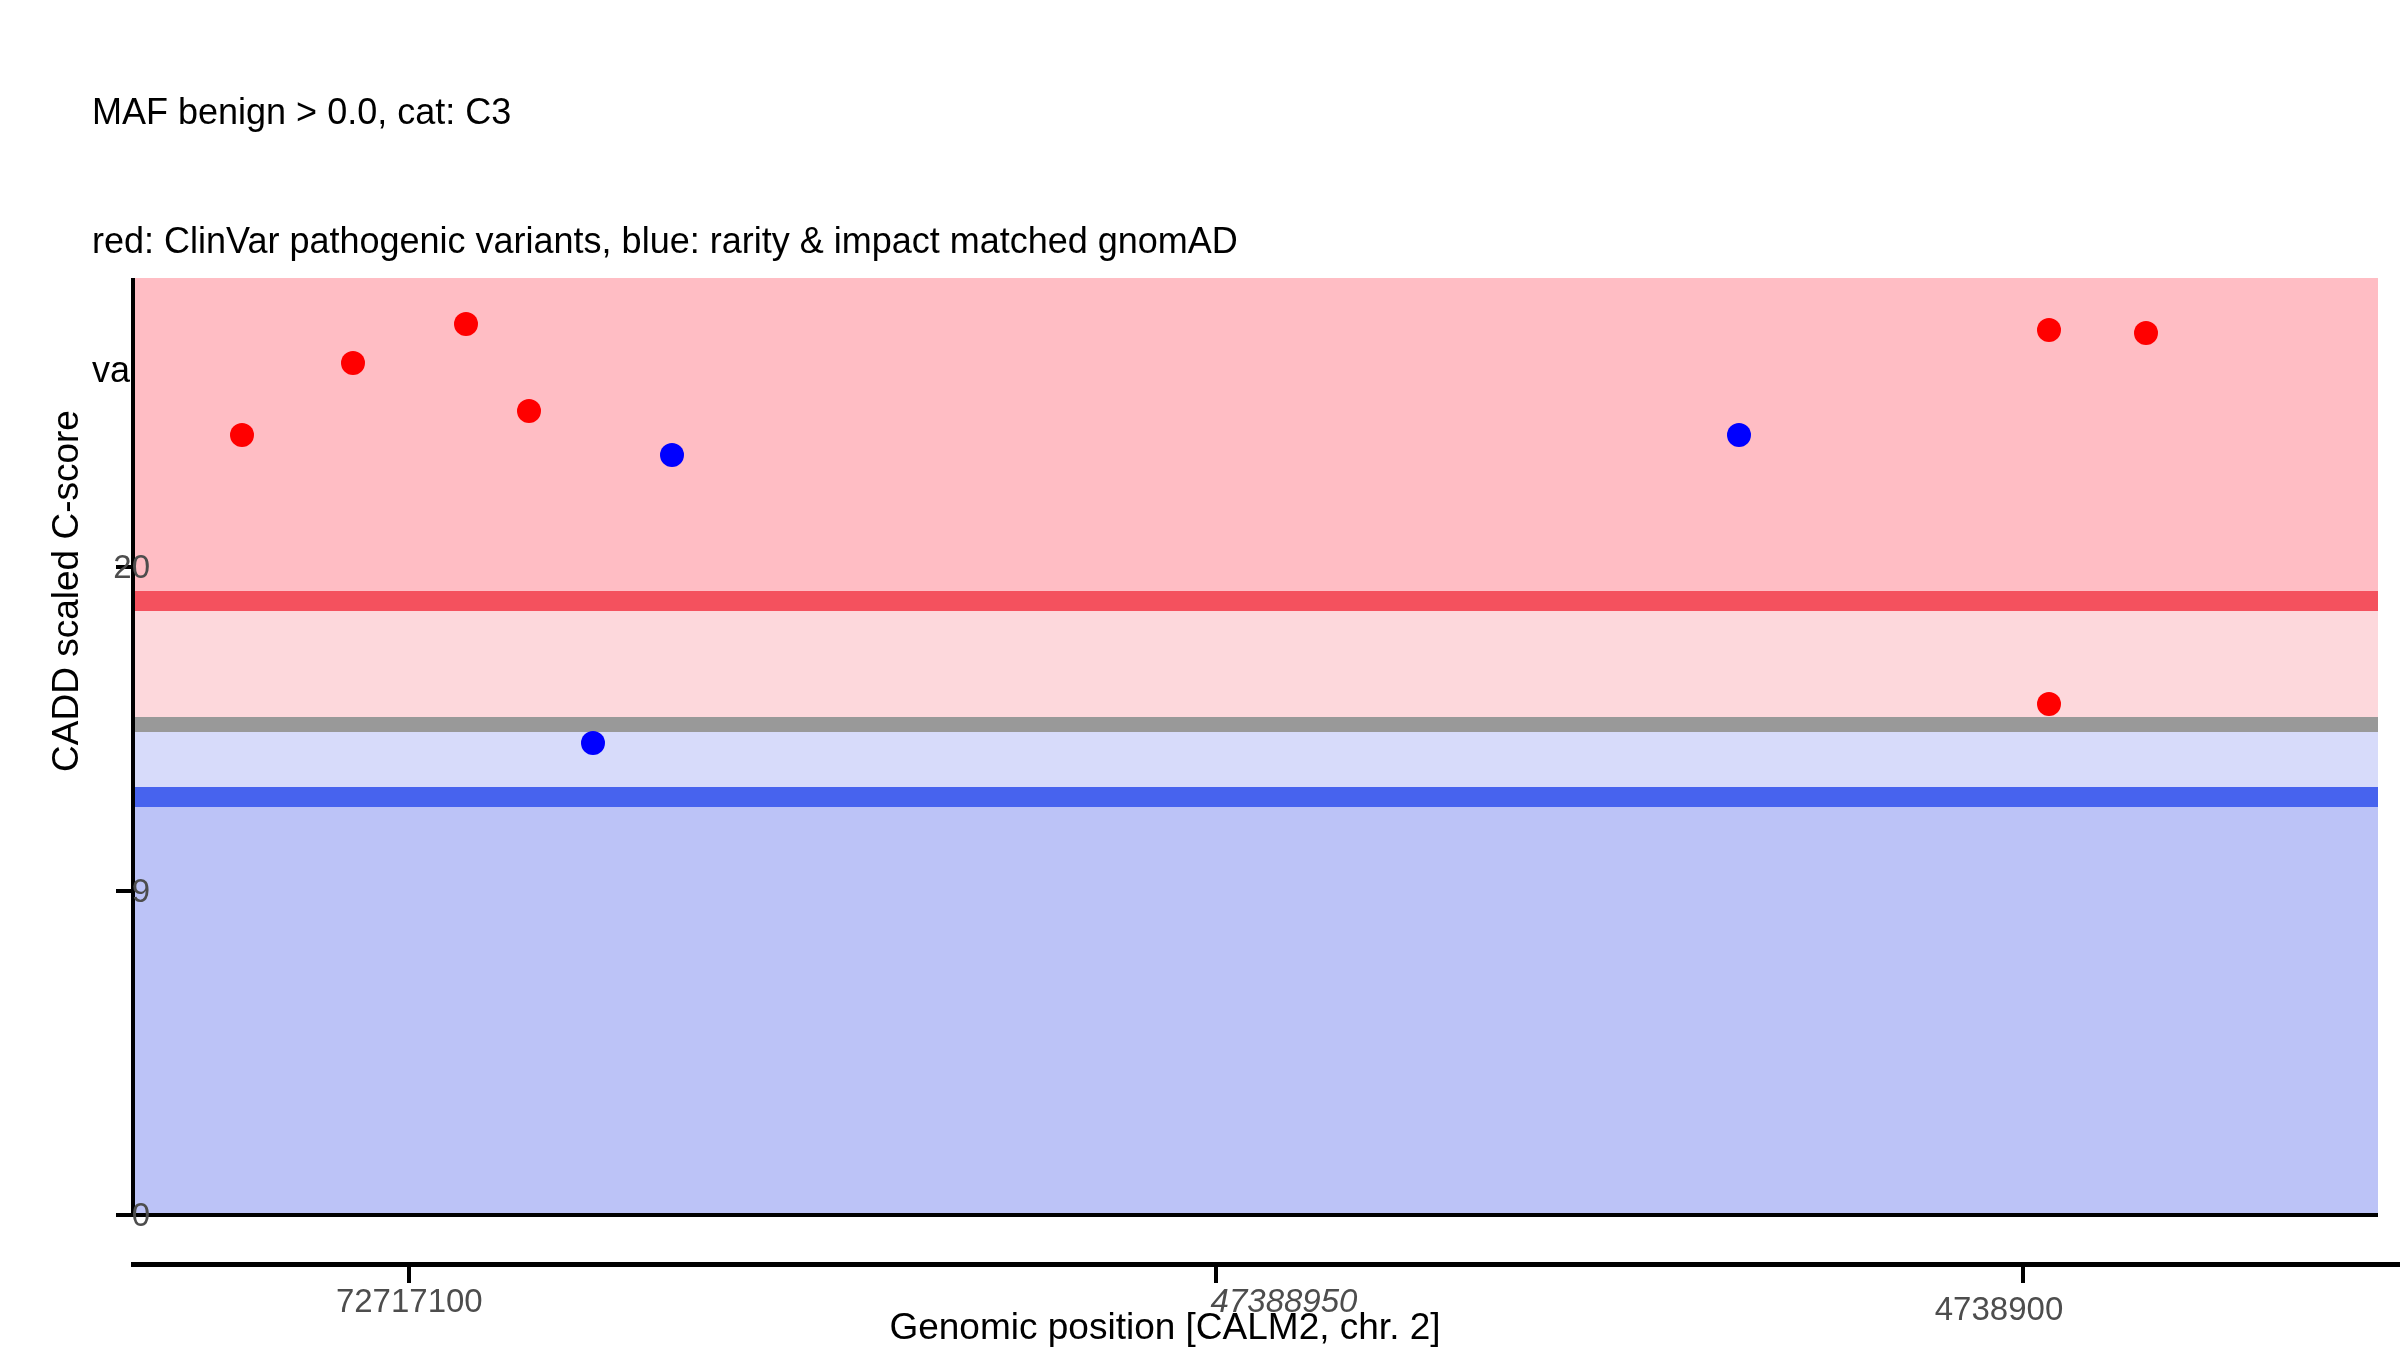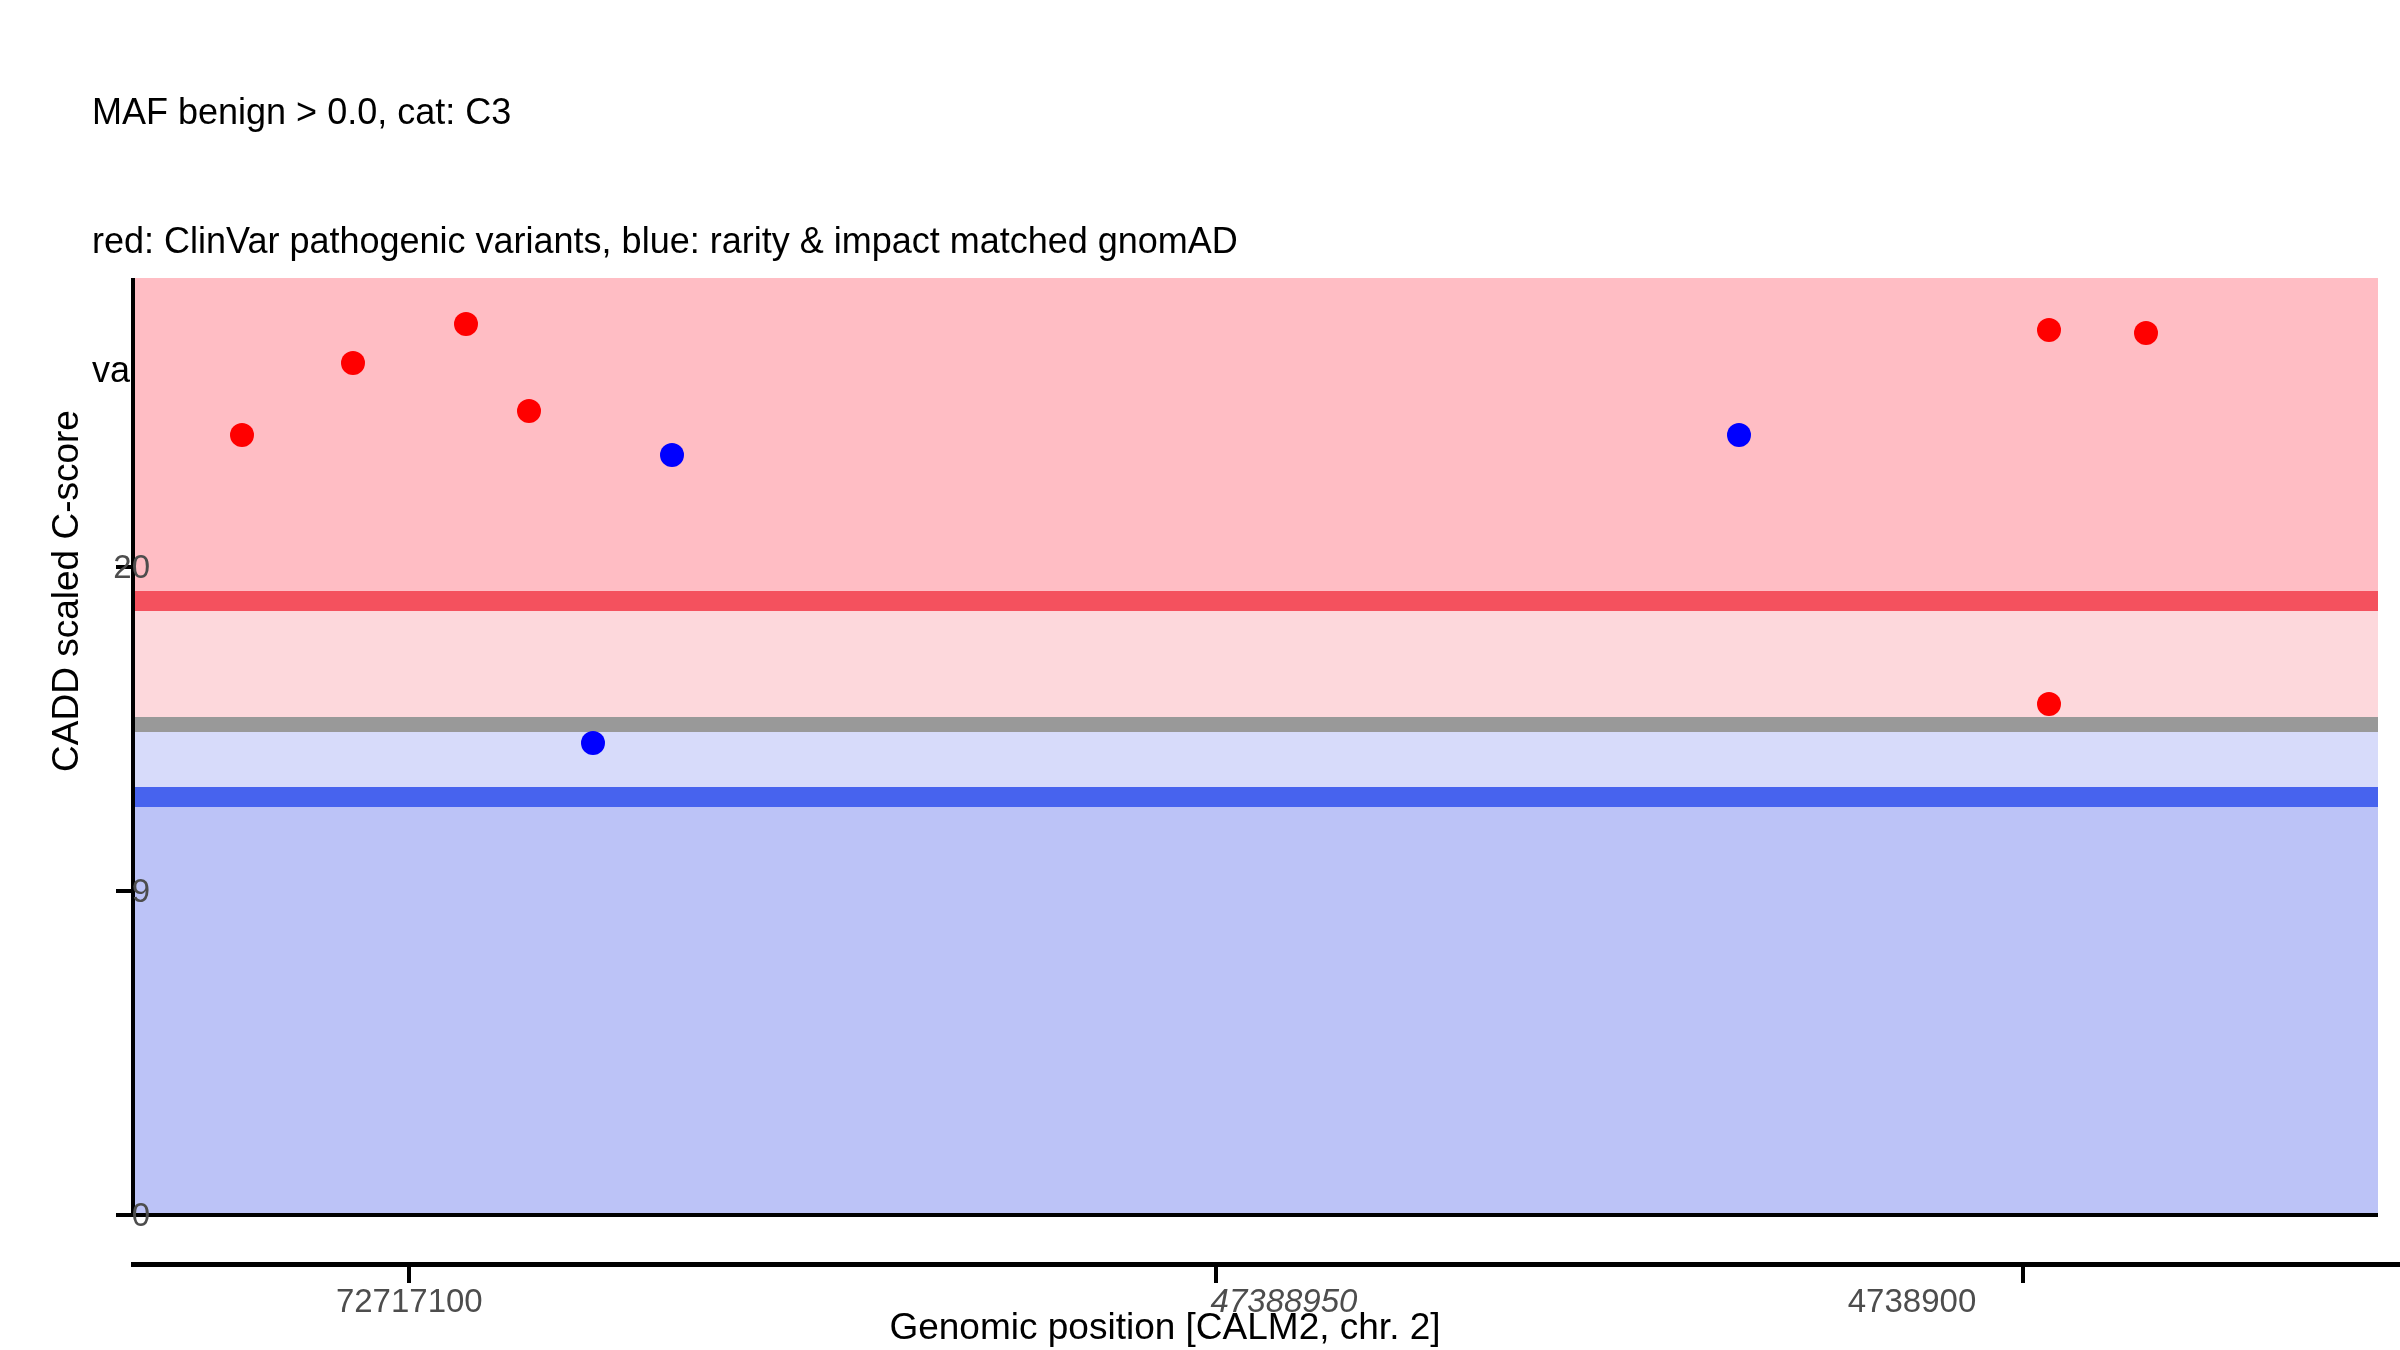--- a/index.html
+++ b/index.html
@@ -192,18 +192,18 @@
       <div class="ytick-label" style="top: 890.779px; left: 0px; width: 106px;">9</div>
       <div class="ytick-mark" style="top: 564.557px;"></div>
       <div class="ytick-label" style="top: 566.557px; left: 0px; width: 106px;">20</div>
     </div>
   <div id="x-ticks">
       <div class="xtick-mark" style="left: 407.324px;"></div>
       <div class="xtick-label" style="left: 409.324px;">72717100</div>
       <div class="xtick-mark" style="left: 1214.16px;"></div>
       <div class="xtick-label" style="left: 1284px; font-style: italic;">47388950</div>
       <div class="xtick-mark" style="left: 2020.99px;"></div>
-      <div class="xtick-label" style="left: 1912px;">4738900</div>
+      <div class="xtick-label" style="left: 1999px; margin-top: 8px;">4738900</div>
     </div>
 
   <div id="x-axis-title">Genomic position [CALM2, chr. 2]</div>
   <div id="y-axis-title">CADD scaled C-score</div>
 </div>
 
 </body></html>

